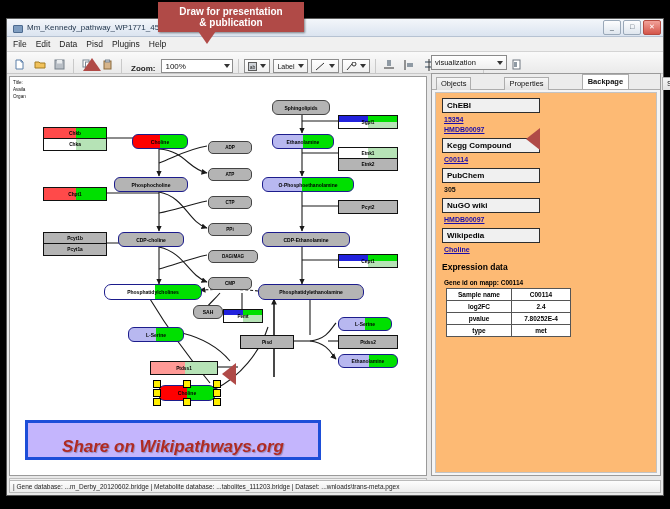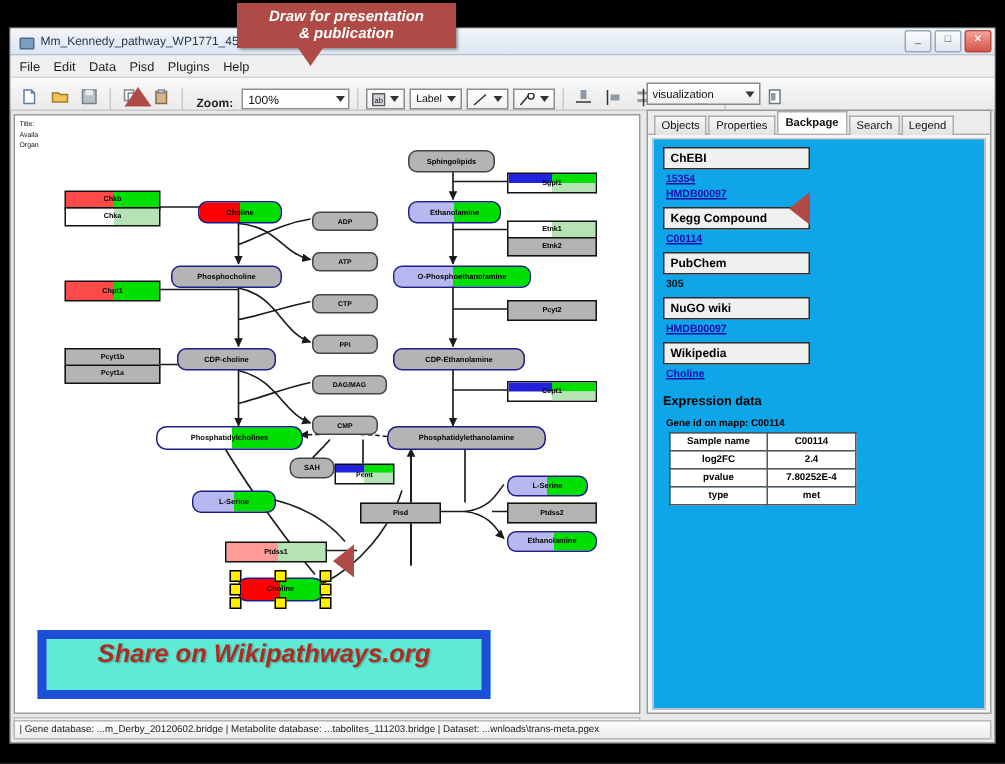--- a/index.html
+++ b/index.html
@@ -56,25 +56,25 @@
 
   .hscroll{position:absolute;left:2px;top:459px;width:418px;height:11px;background:#f0f0f0;
      border:1px solid #bdbdbd;box-sizing:border-box;display:flex;align-items:center;}
   .hthumb{height:7px;background:linear-gradient(#fcfcfc,#dedede);border:1px solid #a8a8a8;
      margin-left:10px;width:240px;box-sizing:border-box;font-size:6px;text-align:center;color:#888;line-height:6px;}
 
   
   .side{position:absolute;left:424px;top:54px;width:230px;height:403px;background:#f5f5f5;
      border:1px solid #9a9a9a;box-sizing:border-box;}
   .tabs{position:absolute;left:0;top:0;width:100%;height:16px;background:#ececec;
-      border-bottom:1px solid #adadad;display:flex;align-items:flex-end;padding-left:4px;box-sizing:border-box;}
+      border-bottom:1px solid #adadad;display:flex;align-items:flex-end;padding-left:4px;box-sizing:border-box;gap:32px;}
   .tab{font-size:7.5px;padding:1px 4px 2px 4px;border:1px solid #adadad;border-bottom:none;
       background:linear-gradient(#f6f6f6,#e2e2e2);margin-right:1px;color:#111;position:relative;top:1px;}
   .tab.active{background:#fff;font-weight:bold;padding:2px 5px 3px 5px;top:0;z-index:2;}
-  .panelbody{position:absolute;left:3px;top:18px;width:222px;height:381px;background:#0ea5e9;
+  .panelbody{position:absolute;left:3px;top:18px;width:222px;height:381px;background:#fdba74;
      border:1px solid #c3c3c3;box-sizing:border-box;overflow:hidden;}
   .dbbox{margin:5px 0 0 6px;width:98px;border:1px solid #2d2d2d;background:#f0f0f0;
      font-size:8px;font-weight:bold;padding:2px 4px;box-sizing:border-box;color:#000;}
   .dblink{margin:3px 0 0 8px;font-size:7px;color:#1a0dab;text-decoration:underline;font-weight:bold;}
   .dbtext{margin:3px 0 0 8px;font-size:7px;color:#111;font-weight:bold;}
   .exphdr{margin:9px 0 0 6px;font-size:8.5px;font-weight:bold;color:#000;}
   .geneid{margin:7px 0 0 8px;font-size:6.5px;font-weight:bold;color:#000;}
   .exptable{margin:2px 0 0 10px;border-collapse:collapse;}
   .exptable td{border:1px solid #555;font-size:6.5px;font-weight:bold;text-align:center;
      padding:2px 3px;color:#000;background:#fff;}
@@ -89,22 +89,22 @@
   
   .callout{position:absolute;background:#b04a47;color:#fff;font-weight:bold;text-align:center;
      box-shadow:1px 1px 2px rgba(0,0,0,.45);display:flex;align-items:center;justify-content:center;
      line-height:11px;padding:3px 6px;box-sizing:border-box;z-index:40;}
   .arrow-down{position:absolute;width:0;height:0;border-left:9px solid transparent;
      border-right:9px solid transparent;border-top:13px solid #b04a47;z-index:40;}
   .arrow-up{position:absolute;width:0;height:0;border-left:9px solid transparent;
      border-right:9px solid transparent;border-bottom:13px solid #b04a47;z-index:40;}
   .arrow-left{position:absolute;width:0;height:0;border-top:11px solid transparent;
      border-bottom:11px solid transparent;border-right:14px solid #b04a47;z-index:40;}
-  .sharebox{position:absolute;left:25px;top:420px;width:290px;height:34px;background:#5eead4;
-     border:6px solid #1d4ed8;display:flex;align-items:flex-start;justify-content:center;z-index:35;}
+  .sharebox{position:absolute;left:25px;top:420px;width:290px;height:34px;background:#c4b5fd;
+     border:3px solid #1d4ed8;display:flex;align-items:flex-end;justify-content:center;z-index:35;}
   .sharebox span{font-size:17px;font-style:italic;font-weight:bold;color:#b02b22;
      text-shadow:1px 1px 1px rgba(0,0,0,.25);}
 </style>
 </head>
 <body>
 
 <div id="root">
 
   <div class="win">
 
@@ -504,21 +504,21 @@
           </table>
       </div>
     </div>
 
     <div class="statusbar">
       <span>| Gene database: ...m_Derby_20120602.bridge | Metabolite database: ...tabolites_111203.bridge | Dataset: ...wnloads\trans-meta.pgex</span>
     </div>
 
   </div>
 
-  <div class="callout" style="left:158px;top:2px;width:146px;height:30px;font-size:10px;white-space:pre-line;font-style:italic;">Draw for presentation
+  <div class="callout" style="left:158px;top:2px;width:146px;height:30px;font-size:10px;white-space:pre-line;">Draw for presentation
 &amp; publication</div>
   <div class="arrow-down" style="left:198px;top:31px;"></div>
 
   <div class="arrow-up" style="left:83px;top:58px;"></div>
 
   <div class="arrow-left" style="left:526px;top:128px;"></div>
 
   <div class="arrow-left" style="left:222px;top:363px;"></div>
 
   <div class="sharebox">

